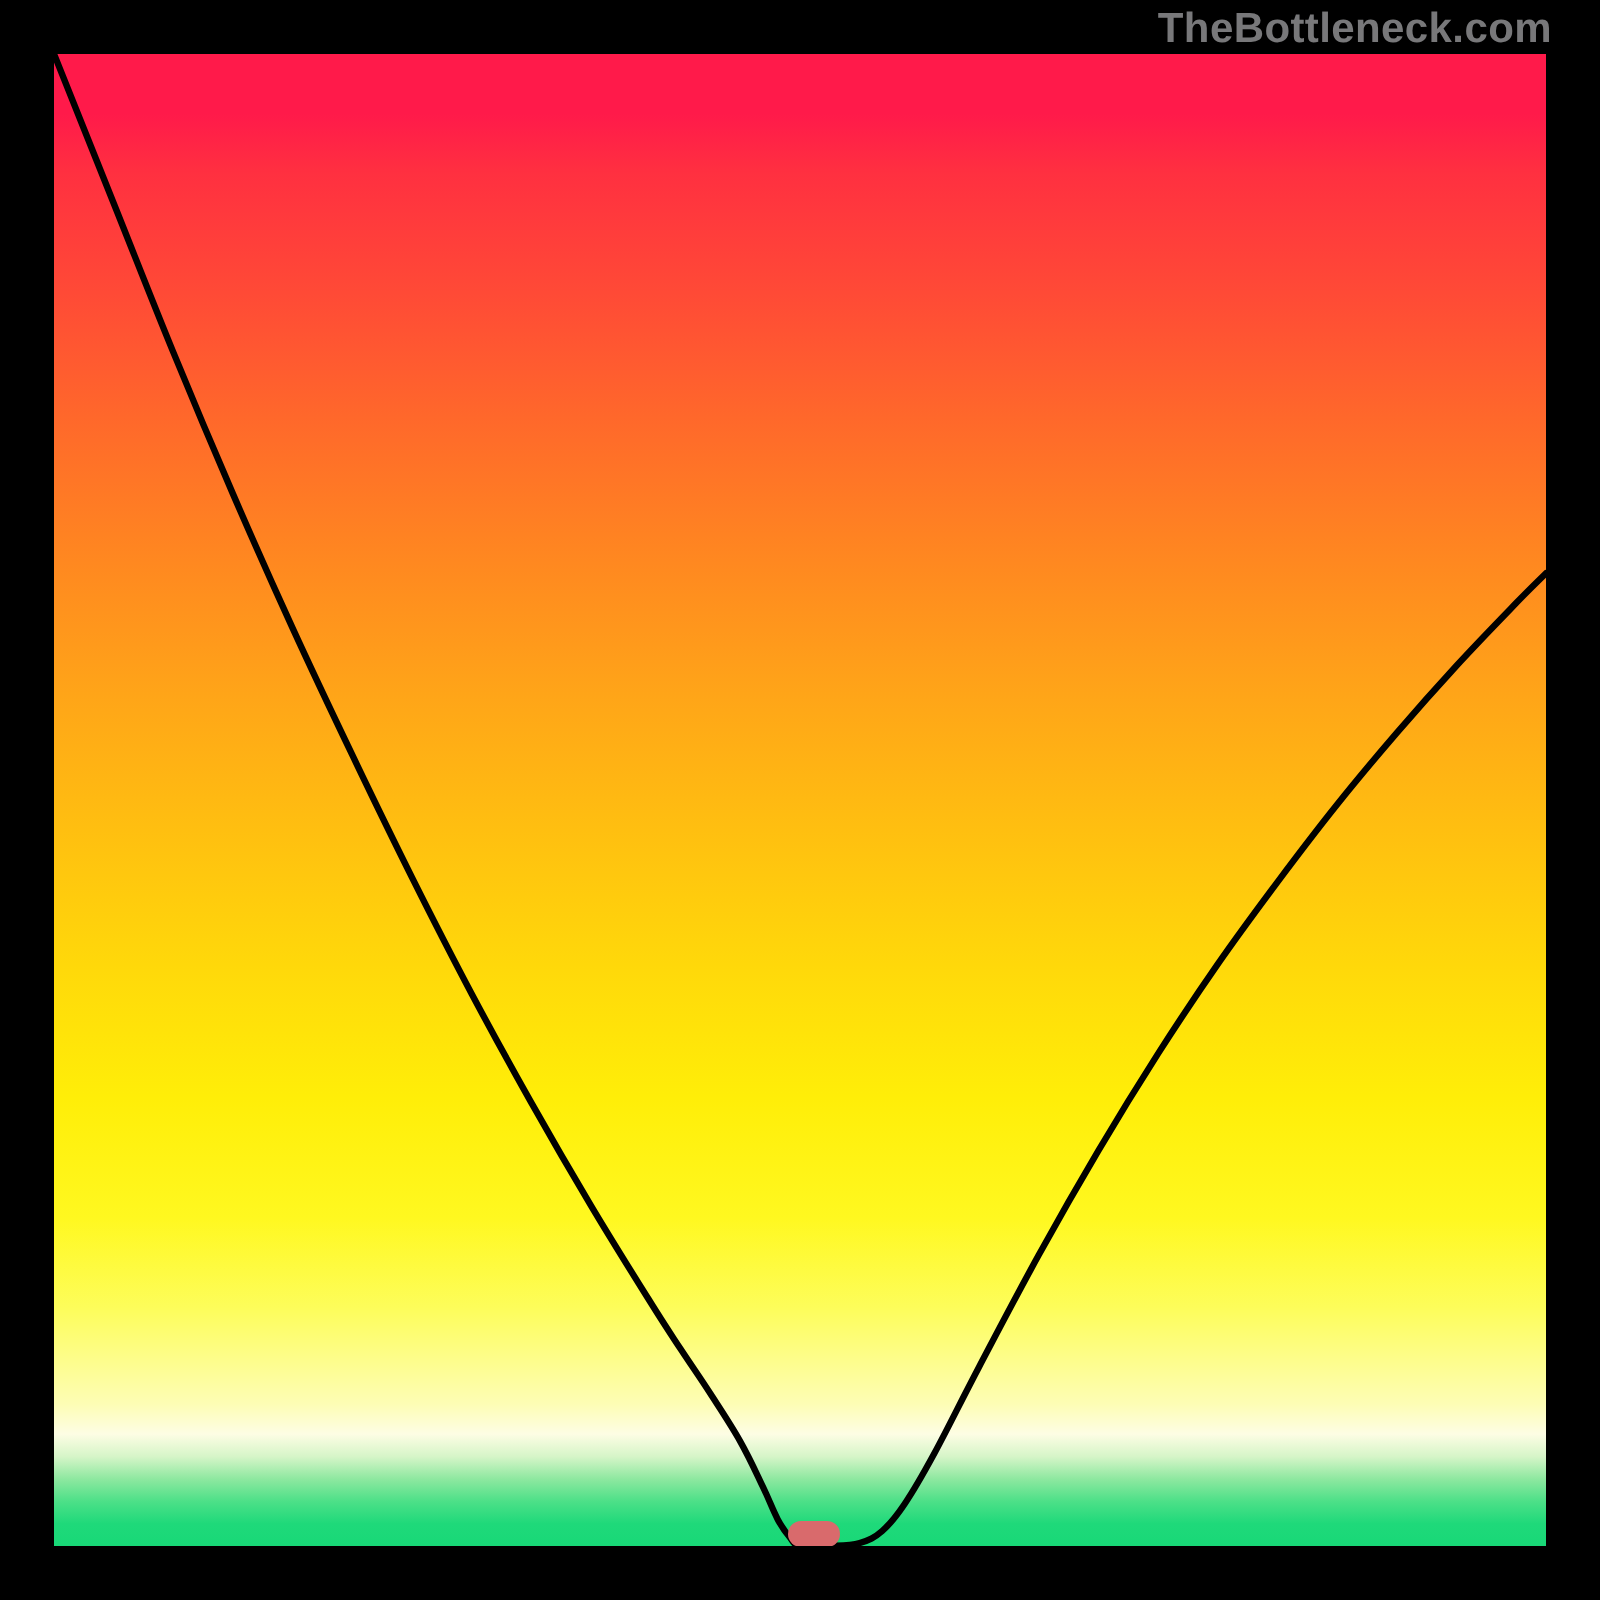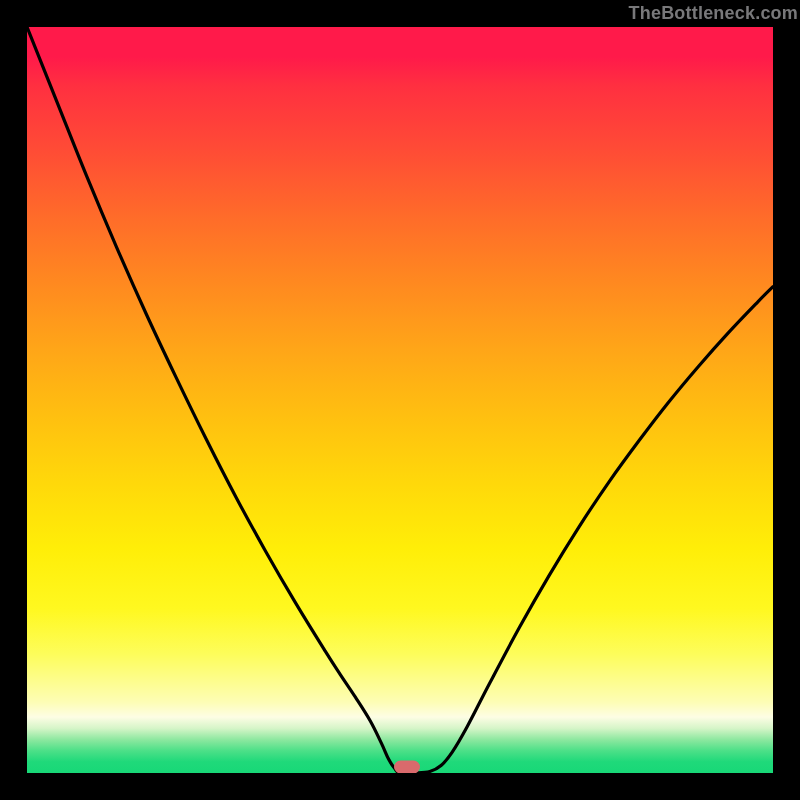--- a/index.html
+++ b/index.html
@@ -60,23 +60,23 @@
     position: absolute;
     width: 26px;
     height: 13px;
     border-radius: 7px / 7px;
     background: #d96a6c;
     transform: translate(-50%, -50%);
   }
   .watermark {
     position: absolute;
     top: 3px;
-    right: 2px;
+    right: 24px;
     font-family: Arial, Helvetica, sans-serif;
-    font-size: 18px;
+    font-size: 21px;
     font-weight: 600;
     color: #78787a;
     letter-spacing: 0.2px;
     user-select: none;
   }
 </style>
 </head>
 <body>
 
 <div class="frame">

